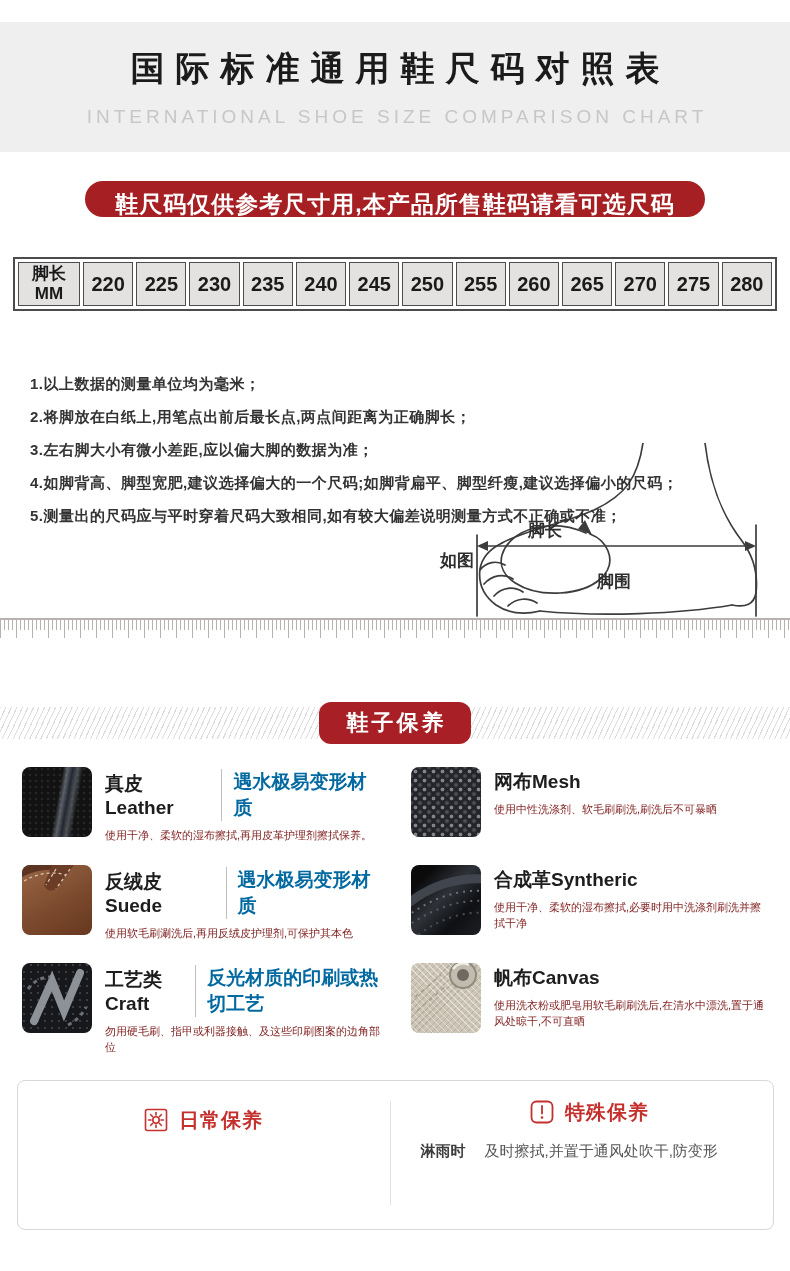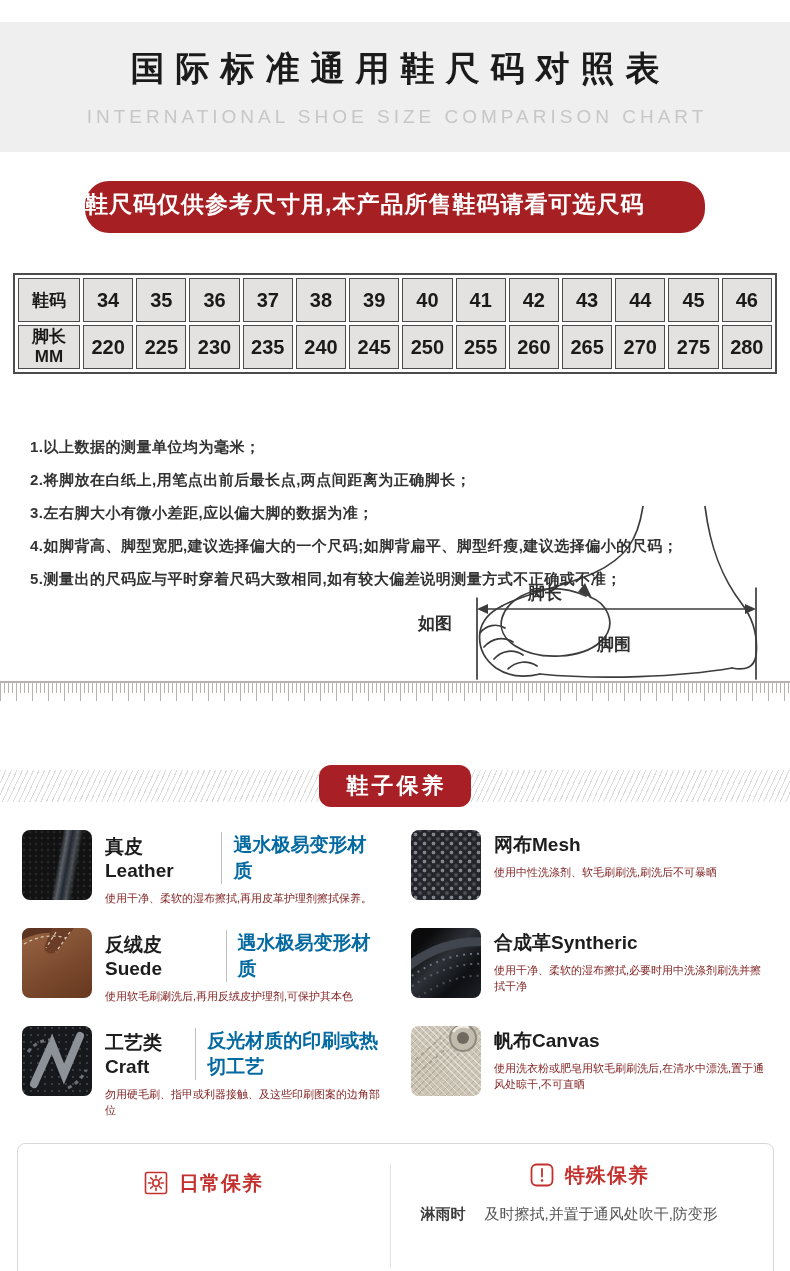--- a/index.html
+++ b/index.html
@@ -17,23 +17,23 @@
   .page-title {
     font-size:34px; font-weight:bold; color:#1b1b1b;
     letter-spacing:11px; text-indent:11px;
   }
   .page-subtitle {
     margin-top:14px; font-size:19px; color:#c7c7c7; letter-spacing:4px; text-indent:4px;
   }
 
   
   .banner {
-    margin:29px auto 0; width:620px; height:52px; border-radius:24px;
+    margin:29px auto 0; width:620px; height:36px; border-radius:24px;
     background:#a51f23; color:#fff; font-size:23px; font-weight:bold;
-    line-height:46px; text-align:left; letter-spacing:1px;
+    line-height:46px; text-align:center; letter-spacing:1px;
   }
 
   
   .table-frame { margin:40px auto 0; width:764px; border:2px solid #4c4c4c; background:#fff; }
   .size-table { width:100%; border-collapse:separate; border-spacing:3px; }
   .size-table td {
     height:44px; background:#e3e2e0; border:1px solid #4c4c4c;
     text-align:center; vertical-align:middle;
     font-size:20px; font-weight:bold; color:#1a1a1a;
   }
@@ -45,21 +45,21 @@
   .note-line {
     font-size:15px; font-weight:bold; color:#333; letter-spacing:.5px;
     margin-bottom:14px; white-space:nowrap;
   }
 
   
   .diagram-zone { position:relative; height:78px; }
   .diagram-svg { position:absolute; right:0; bottom:0; width:390px; height:175px; }
   .diag-label { position:absolute; font-size:17px; font-weight:bold; color:#2e2e2e; }
   .lbl-footlen { left:528px; top:-21px; }
-  .lbl-asshown { left:418px; top:9px; }
+  .lbl-asshown { left:440px; top:9px; }
   .lbl-girth  { left:597px; top:30px; }
 
   .ruler {
     height:20px; border-top:2px solid #b7b2b0;
     background-image:
       repeating-linear-gradient(90deg,#b7b2b0 0 1px,transparent 1px 4px),
       repeating-linear-gradient(90deg,#b7b2b0 0 1px,transparent 1px 16px);
     background-size:100% 10px,100% 100%;
     background-repeat:repeat-x,repeat-x;
   }
@@ -147,36 +147,20 @@
 <div class="header-block">
   <div class="page-title">国际标准通用鞋尺码对照表</div>
   <div class="page-subtitle">INTERNATIONAL SHOE SIZE COMPARISON CHART</div>
 </div>
 
 <div class="banner">鞋尺码仅供参考尺寸用,本产品所售鞋码请看可选尺码</div>
 
 <div class="table-frame">
   <table class="size-table">
     <tbody>
-        <tr>
-      <td class="hdr">鞋码</td>
-      <td>34</td>
-      <td>35</td>
-      <td>36</td>
-      <td>37</td>
-      <td>38</td>
-      <td>39</td>
-      <td>40</td>
-      <td>41</td>
-      <td>42</td>
-      <td>43</td>
-      <td>44</td>
-      <td>45</td>
-      <td>46</td>
-    </tr>
     <tr>
       <td class="hdr">
         <span class="hdr-line">脚长</span>
         <span class="hdr-line">MM</span>
       </td>
       <td>220</td>
       <td>225</td>
       <td>230</td>
       <td>235</td>
       <td>240</td>

